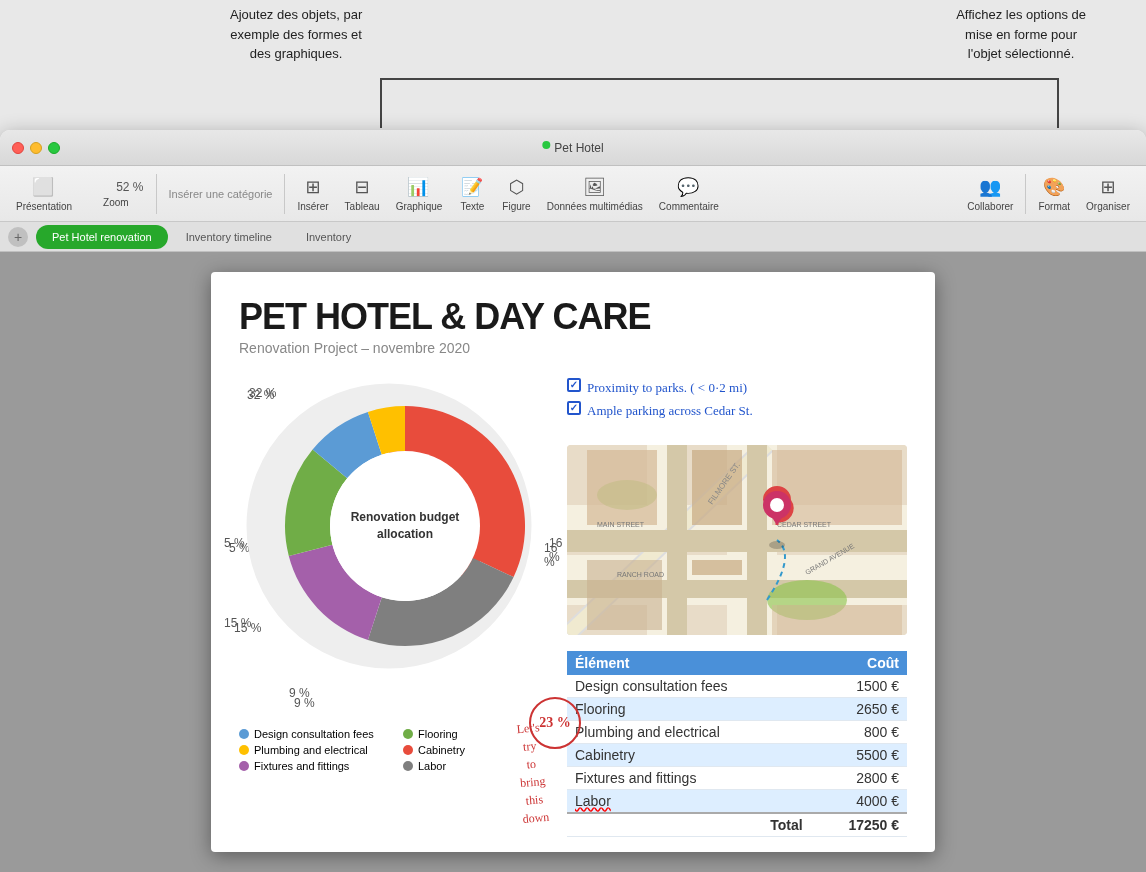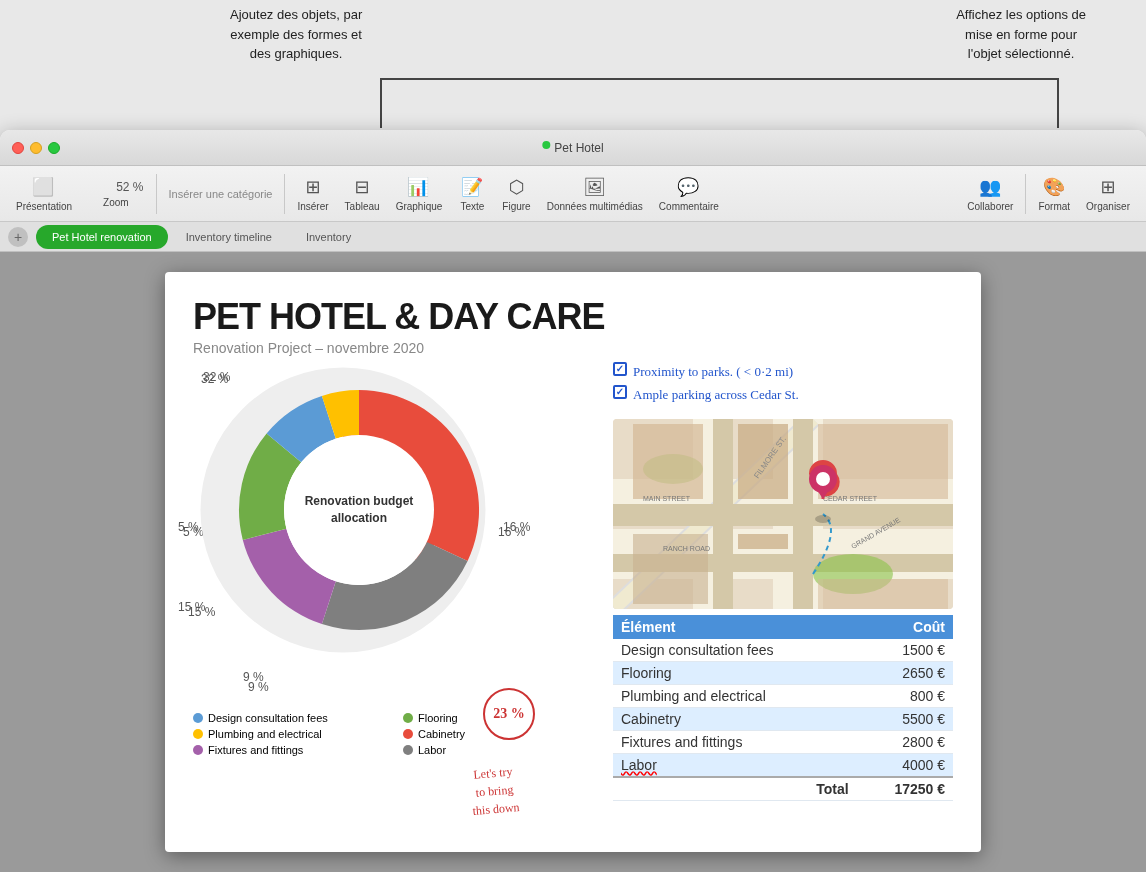--- a/index.html
+++ b/index.html
@@ -178,21 +178,21 @@
       flex: 1;
       background: #9a9a9a;
       display: flex;
       align-items: center;
       justify-content: center;
       overflow: hidden;
     }
 
     
     .slide {
-      width: 816px;
+      width: 724px;
       height: 580px;
       background: white;
       border-radius: 4px;
       box-shadow: 0 4px 20px rgba(0,0,0,0.4);
       display: flex;
       flex-direction: column;
       padding: 24px 28px;
       position: relative;
       overflow: hidden;
     }
@@ -200,21 +200,21 @@
     .slide-title {
       font-size: 36px;
       font-weight: 900;
       color: #1a1a1a;
       letter-spacing: -1px;
     }
     .slide-subtitle {
       font-size: 14px;
       color: #888;
       margin-top: 2px;
-      margin-bottom: 4px;
+      margin-bottom: 20px;
     }
 
     .slide-content {
       display: flex;
       flex: 1;
       gap: 20px;
     }
 
     
     .chart-side {
@@ -247,21 +247,21 @@
       width: 10px; height: 10px;
       border-radius: 50%;
       flex-shrink: 0;
     }
 
     
     .right-side {
       width: 340px;
       display: flex;
       flex-direction: column;
-      gap: 6px;
+      gap: 16px;
     }
 
     
     .map-annotations {
       font-family: 'Comic Sans MS', cursive;
       font-size: 13px;
       color: #2255cc;
       line-height: 1.8;
       margin-bottom: 6px;
     }

